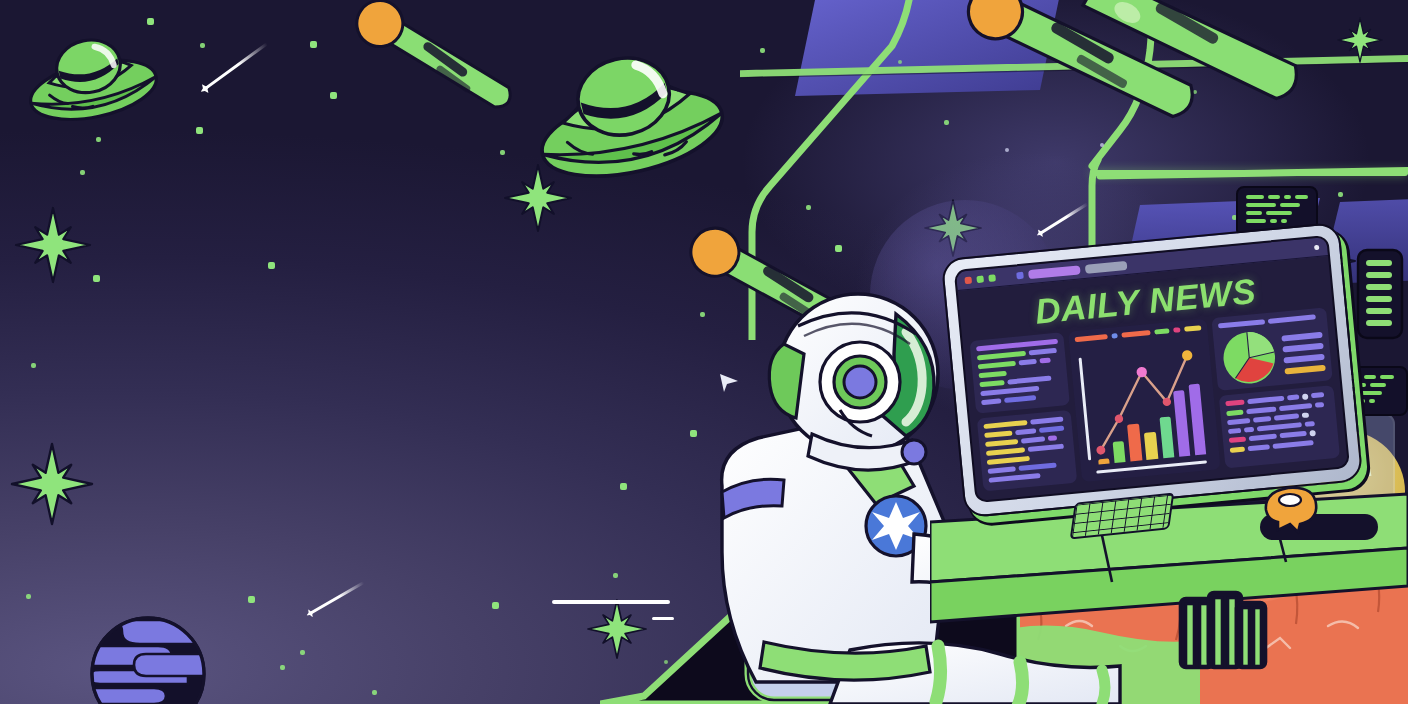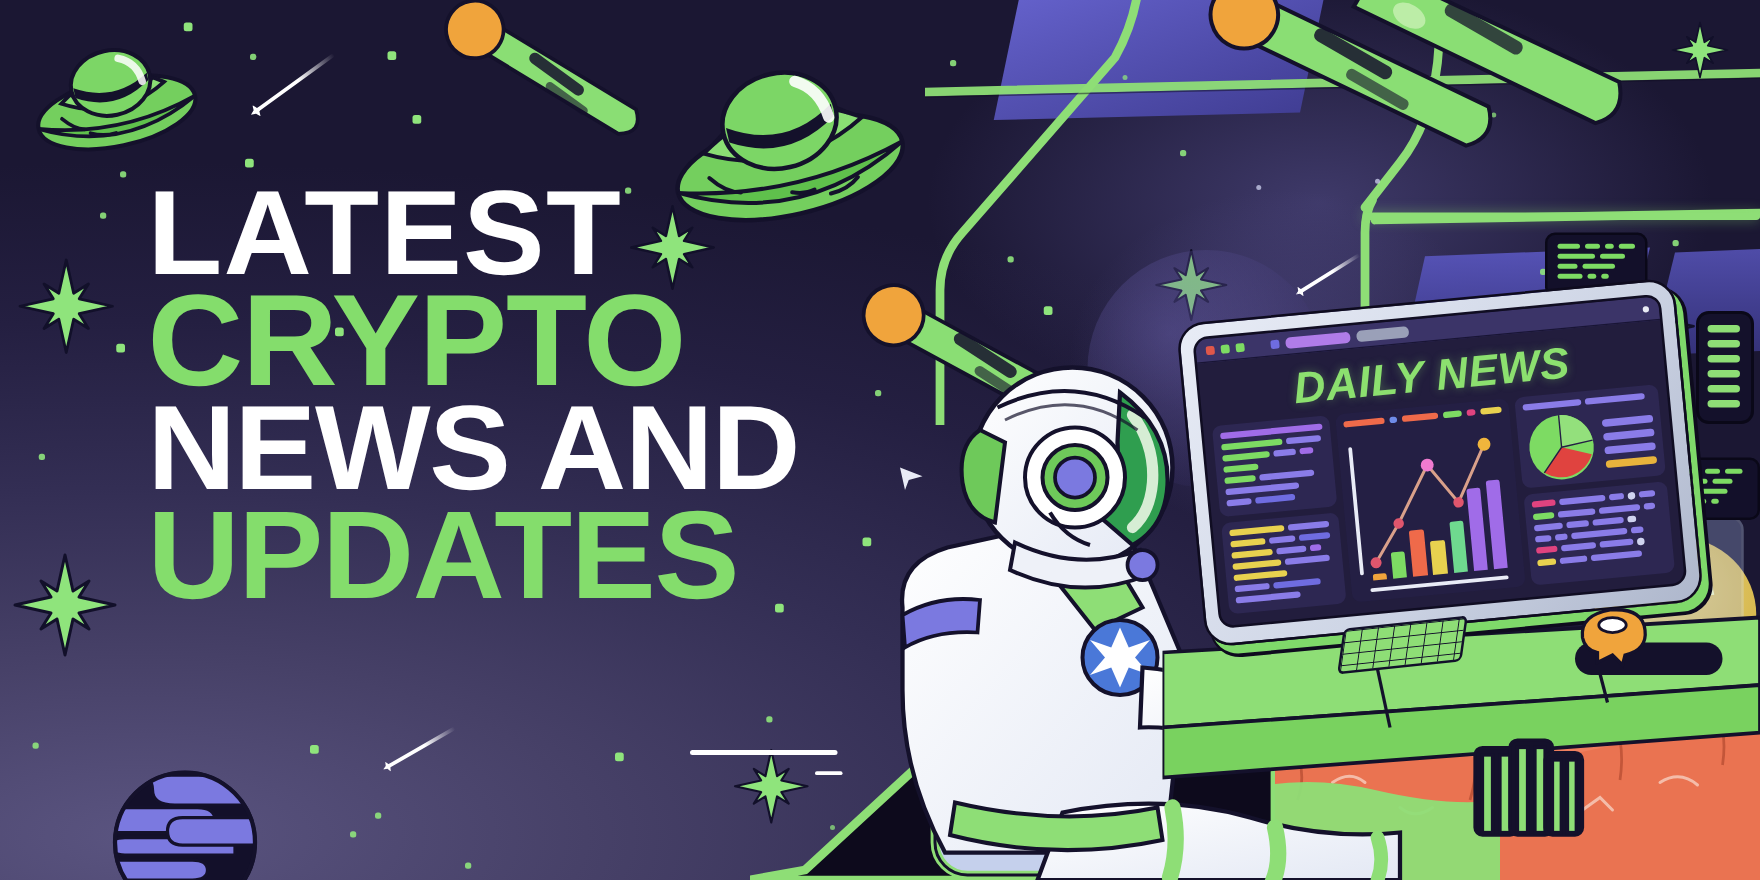--- a/index.html
+++ b/index.html
@@ -383,26 +383,20 @@
         <path d="M-6 32 L70 32 Q84 32 84 42 Q84 52 70 52 L-6 52 Z"></path>
         <path d="M12 56 L100 56 L100 70 L12 70 Q0 70 0 63 Q0 56 12 56 Z"></path>
         <path d="M-6 74 L66 74 Q78 74 78 82 Q78 90 66 90 L-6 90 Z"></path>
         <path d="M16 94 L120 94 L120 116 L16 116 Q2 116 2 105 Q2 94 16 94 Z"></path>
         <path d="M58 40 L120 40 L120 62 L58 62 Q46 62 46 51 Q46 40 58 40 Z"></path>
       </g>
       <circle cx="60" cy="60" r="56" fill="none" stroke="#14112b" stroke-width="3.4"></circle>
     </svg>
   </div>
 
-  <div class="headline">
-    <span class="ln w l1">LATEST</span>
-    <span class="ln g l2">CRYPTO</span>
-    <span class="ln w l3">NEWS AND</span>
-    <span class="ln g l4">UPDATES</span>
-  </div>
 
   <svg class="deck" style="left:980px;top:520px;width:428px;height:184px;z-index:18" viewBox="0 0 428 184">
     <path d="M0 46 Q70 8 150 26 Q230 44 300 14 Q370 -12 428 12 L428 184 L0 184 Z" fill="#ef7f5f"></path>
     <path d="M0 96 Q80 62 160 80 Q246 98 330 70 Q386 52 428 62 L428 184 L0 184 Z" fill="#e9714f" opacity=".85"></path>
     <g stroke="#b34a30" stroke-width="2.2" fill="none" opacity=".7">
       <path d="M40 60 Q70 88 58 120"></path>
       <path d="M180 44 Q210 74 196 120"></path>
       <path d="M300 34 Q322 64 316 104"></path>
       <path d="M380 24 Q404 54 398 92"></path>
     </g>

